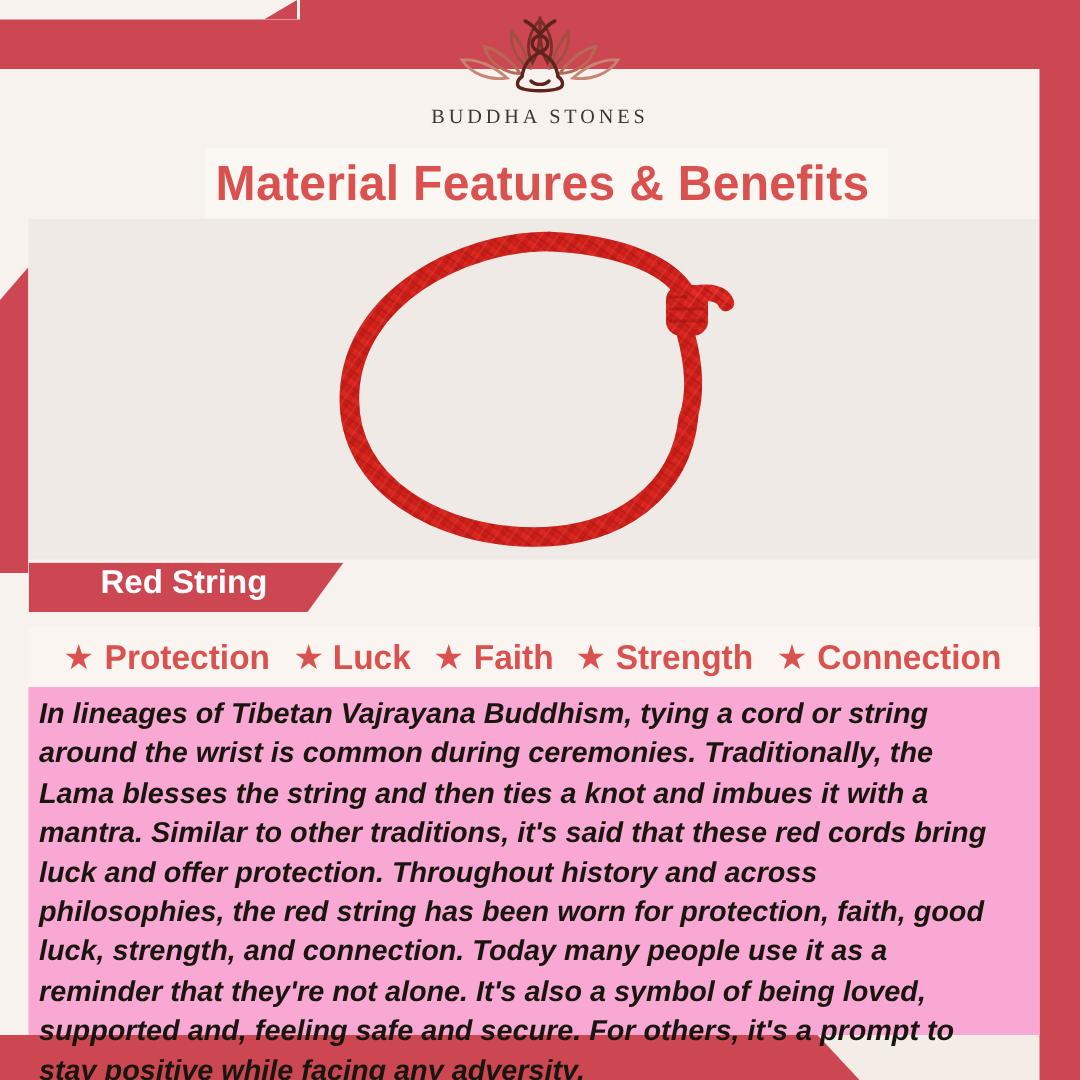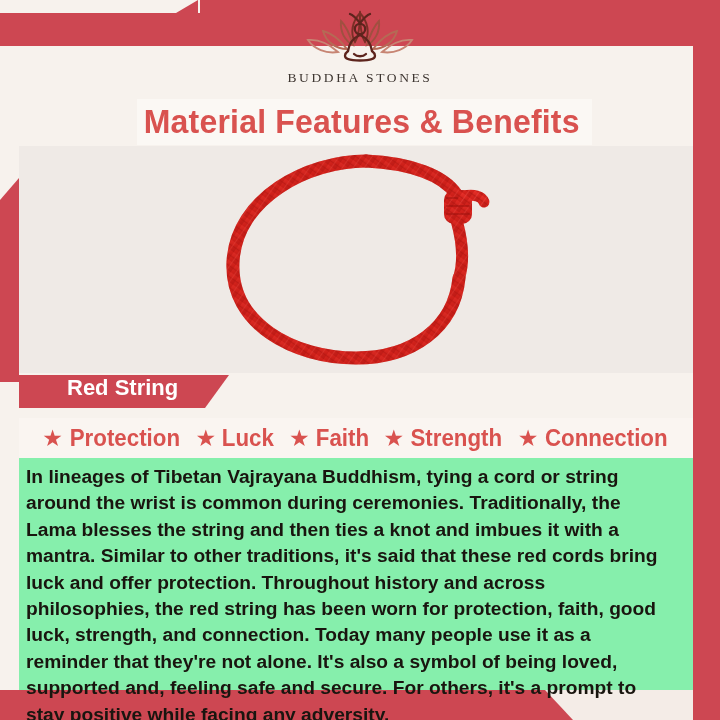--- a/index.html
+++ b/index.html
@@ -116,23 +116,24 @@
   .benefit .lbl {
     font-family:"Liberation Sans Narrow","Liberation Sans", sans-serif;
     font-size:23px; font-weight:bold; color:#d9524f;
     white-space:nowrap; transform:scaleX(0.97);
   }
 
   
   .copy {
     position:absolute; left:19px; top:458px;
     width:674px; height:232px;
-    background:#86efac;
+    background:#f9a8d4;
     padding:6px 22px 0 7px;
     z-index:4;
+    font-style:italic;
   }
   .copy p {
     font-family:"Liberation Sans Narrow","Liberation Sans", sans-serif;
     font-size:19.2px; font-weight:bold;
     line-height:26.4px; color:#19150f;
     text-align:left;
   }
 </style>
 </head>
 <body>

